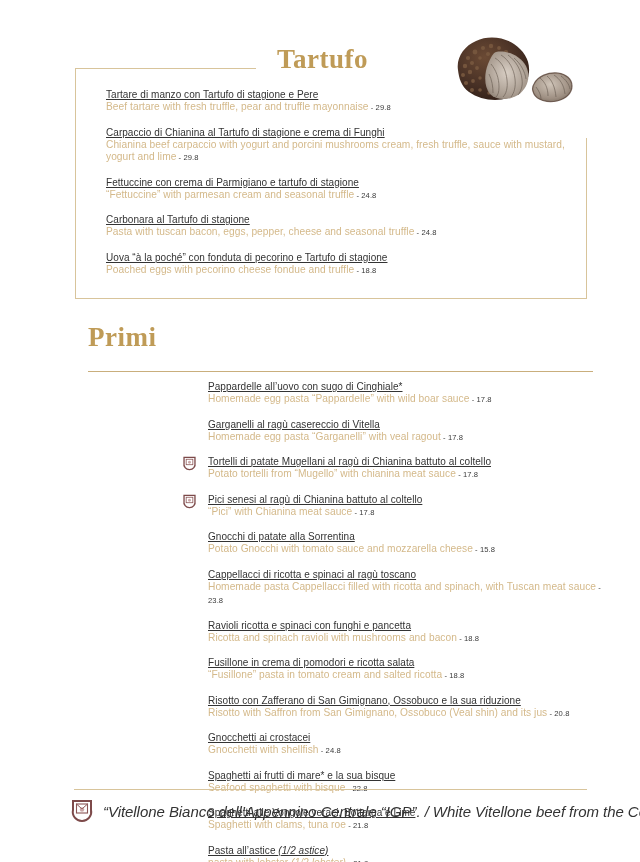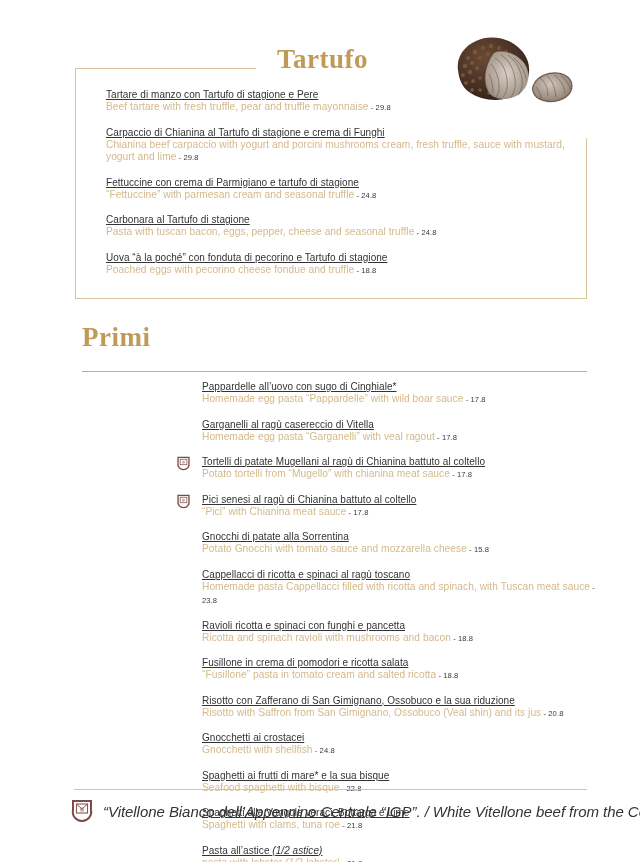--- a/index.html
+++ b/index.html
@@ -53,21 +53,21 @@
   .tartufo-items {
     position: absolute;
     left: 106px;
     top: 88px;
     width: 460px;
   }
 
   
   .primi-section {
     position: absolute;
-    left: 8px;
+    left: 14px;
     top: 322px;
     width: 564px;
   }
 
   .primi-title {
     position: relative;
     left: 74px;
     top: 0;
     font-size: 27px;
     display: block;

